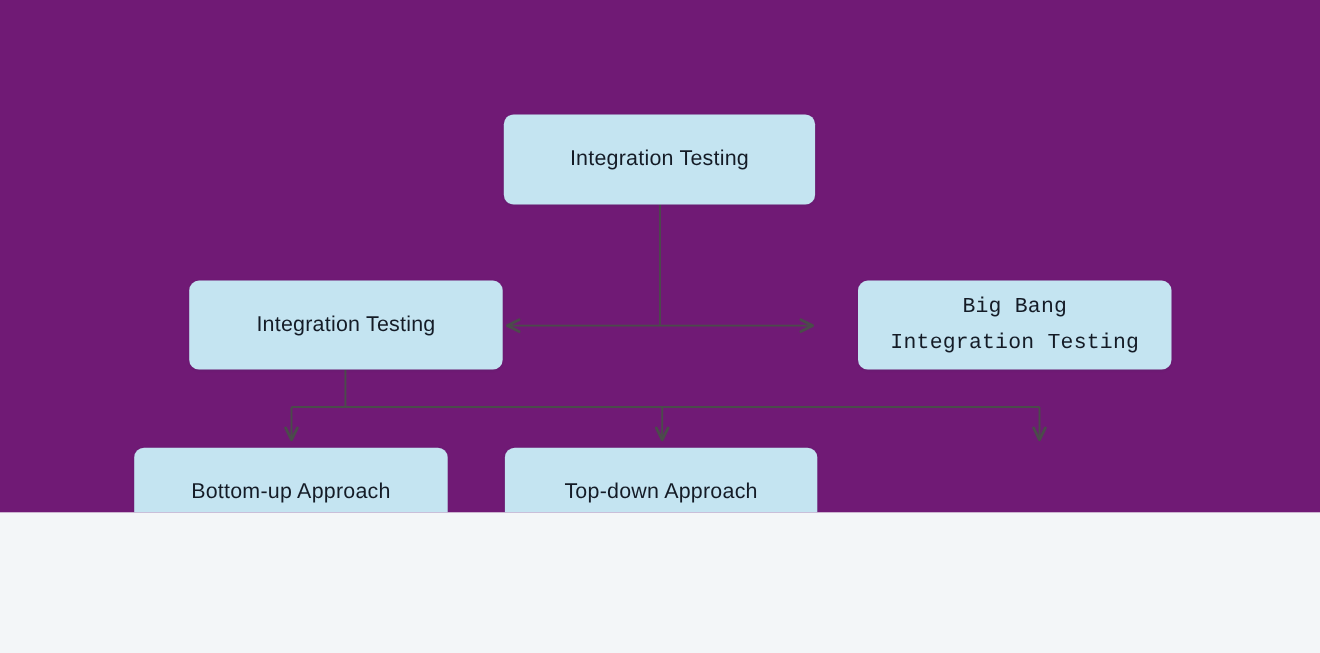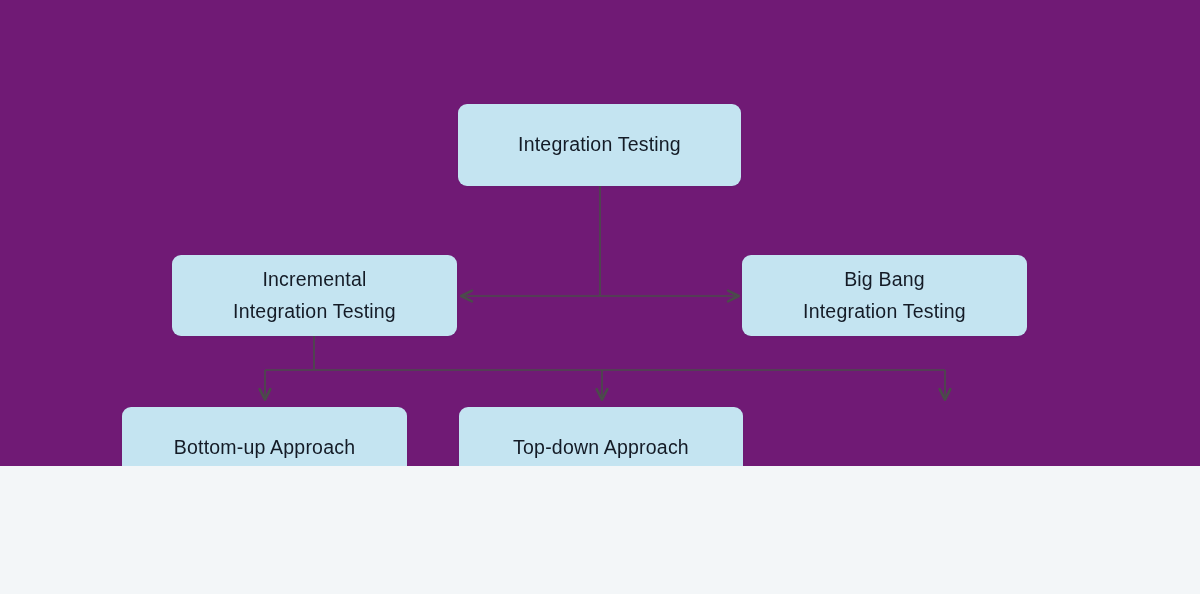--- a/index.html
+++ b/index.html
@@ -38,21 +38,21 @@
     font-size: 19.5px;
     font-weight: 500;
     letter-spacing: 0.2px;
     line-height: 1.62;
   }
   .node span { display: block; }
 
   
   .node-root      { left: 458px; top: 104px; width: 283px; height: 82px; }
   .node-incr      { left: 172px; top: 255px; width: 285px; height: 81px; }
-  .node-bigbang   { left: 742px; top: 255px; width: 285px; height: 81px; }
+  .node-bigbang   { left: 780px; top: 255px; width: 285px; height: 81px; font-family: Liberation Mono, monospace; }
   .node-bottomup  { left: 122px; top: 407px; width: 285px; height: 81px; }
   .node-topdown   { left: 459px; top: 407px; width: 284px; height: 81px; }
   .node-sandwich  { left: 792px; top: 407px; width: 285px; height: 81px; }
 </style>
 </head>
 <body>
 
 <div class="stage">
 
   <svg class="connectors" viewBox="0 0 1200 594" xmlns="http://www.w3.org/2000/svg">
@@ -75,21 +75,20 @@
       <path d="M602,370 L602,399" marker-end="url(#arrow)"></path>
       <path d="M945,370 L945,399" marker-end="url(#arrow)"></path>
     </g>
   </svg>
 
   <div class="node node-root">
     <span>Integration Testing</span>
   </div>
 
   <div class="node node-incr">
-    <span>Incremental</span>
     <span>Integration Testing</span>
   </div>
 
   <div class="node node-bigbang">
     <span>Big Bang</span>
     <span>Integration Testing</span>
   </div>
 
   <div class="node node-bottomup">
     <span>Bottom-up Approach</span>

